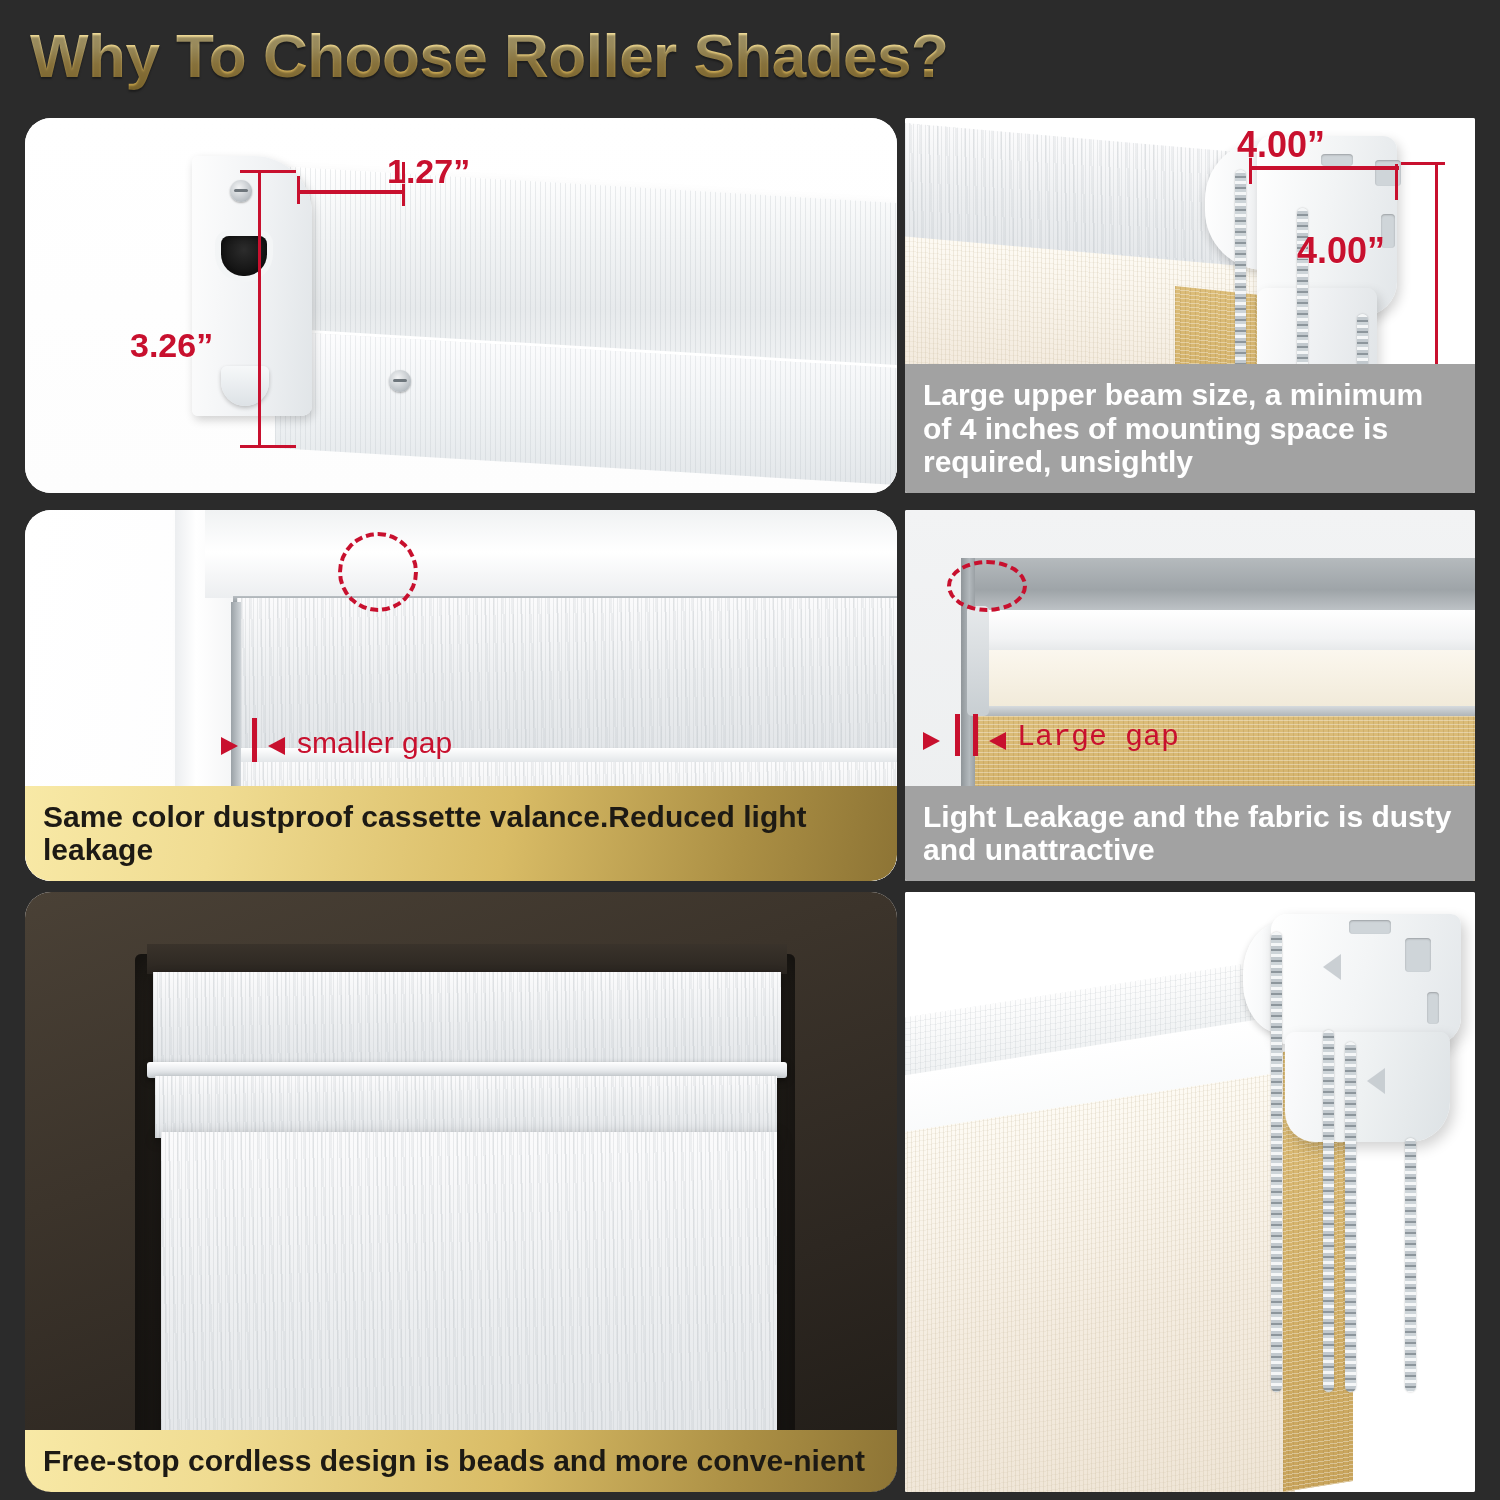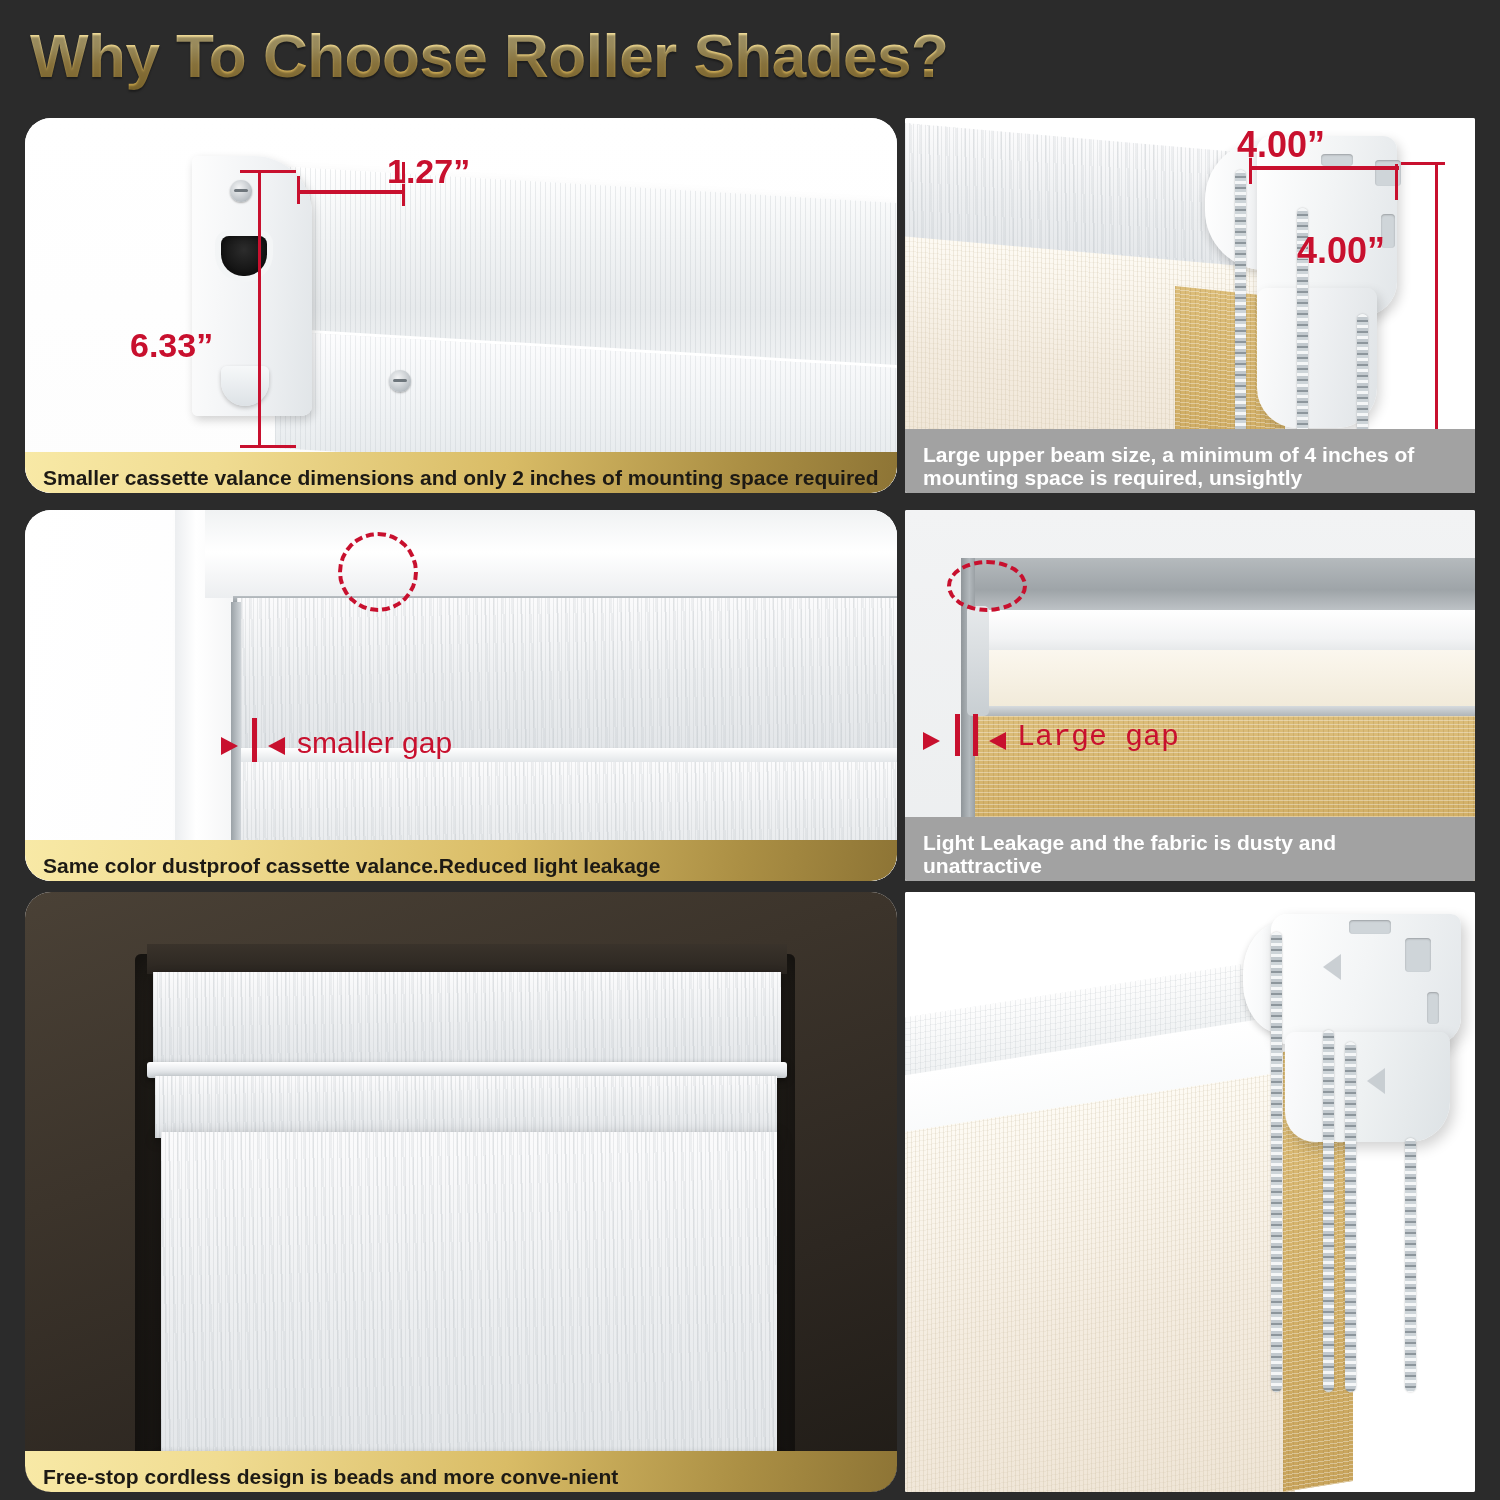--- a/index.html
+++ b/index.html
@@ -34,22 +34,22 @@
 
   .row1 .panel{ top:8px;   height:375px; }
   .row2 .panel{ top:400px; height:371px; }
   .row3 .panel{ top:782px; height:600px; }
 
   .photo{ position:absolute; left:0; top:0; right:0; bottom:0; overflow:hidden; }
 
   
   .cap{
     position:absolute; left:0; right:0; bottom:0;
-    padding:14px 18px 3px 18px;
-    font-size:21px; font-weight:bold; line-height:1.12;
+    padding:14px 18px 14px 18px;
+    font-size:30px; font-weight:bold; line-height:1.12;
   }
   .cap.gold{
     background:linear-gradient(100deg,#f8e9a6 0%,#f0dc92 22%,#d9bc66 55%,#ab8f44 82%,#8d7435 100%);
     color:#1d1a14;
     border-bottom-left-radius:26px; border-bottom-right-radius:26px;
   }
   .cap.gray{ background:#a2a2a2; color:#fff; }
 
   
 
@@ -396,28 +396,27 @@
         <div class="p1-body2"></div>
         <div class="p1-cap"></div>
         <div class="p1-hole"></div>
         <div class="p1-screw" style="left:205px;top:62px;"></div>
         <div class="p1-screw" style="left:364px;top:252px;"></div>
         <div class="p1-bracket"></div>
 
         <div class="dim-line" style="left:233px;top:52px;width:3px;height:278px;"></div>
         <div class="dim-line" style="left:215px;top:52px;width:56px;height:3px;"></div>
         <div class="dim-line" style="left:215px;top:327px;width:56px;height:3px;"></div>
-        <div class="dim-txt" style="left:105px;top:208px;font-size:34px;">6.33”</div>
+        <div class="dim-txt" style="left:105px;top:208px;font-size:34px;">3.26”</div>
 
         <div class="dim-line" style="left:272px;top:72px;width:108px;height:4px;"></div>
         <div class="dim-line" style="left:272px;top:58px;width:3px;height:28px;"></div>
         <div class="dim-line" style="left:377px;top:44px;width:3px;height:44px;"></div>
         <div class="dim-txt" style="left:362px;top:34px;font-size:34px;">1.27”</div>
       </div>
-      <div class="cap gold">Smaller cassette valance dimensions and only 2 inches of mounting space required</div>
     </div>
 
     <div class="panel right">
       <div class="photo">
         <div class="p2-bg"></div>
         <div class="p2-fab fab-white"></div>
         <div class="p2-fab2 fab-cream"></div>
         <div class="p2-tan fab-tan"></div>
         <div class="p2-roll"></div>
         <div class="p2-plate"></div>

